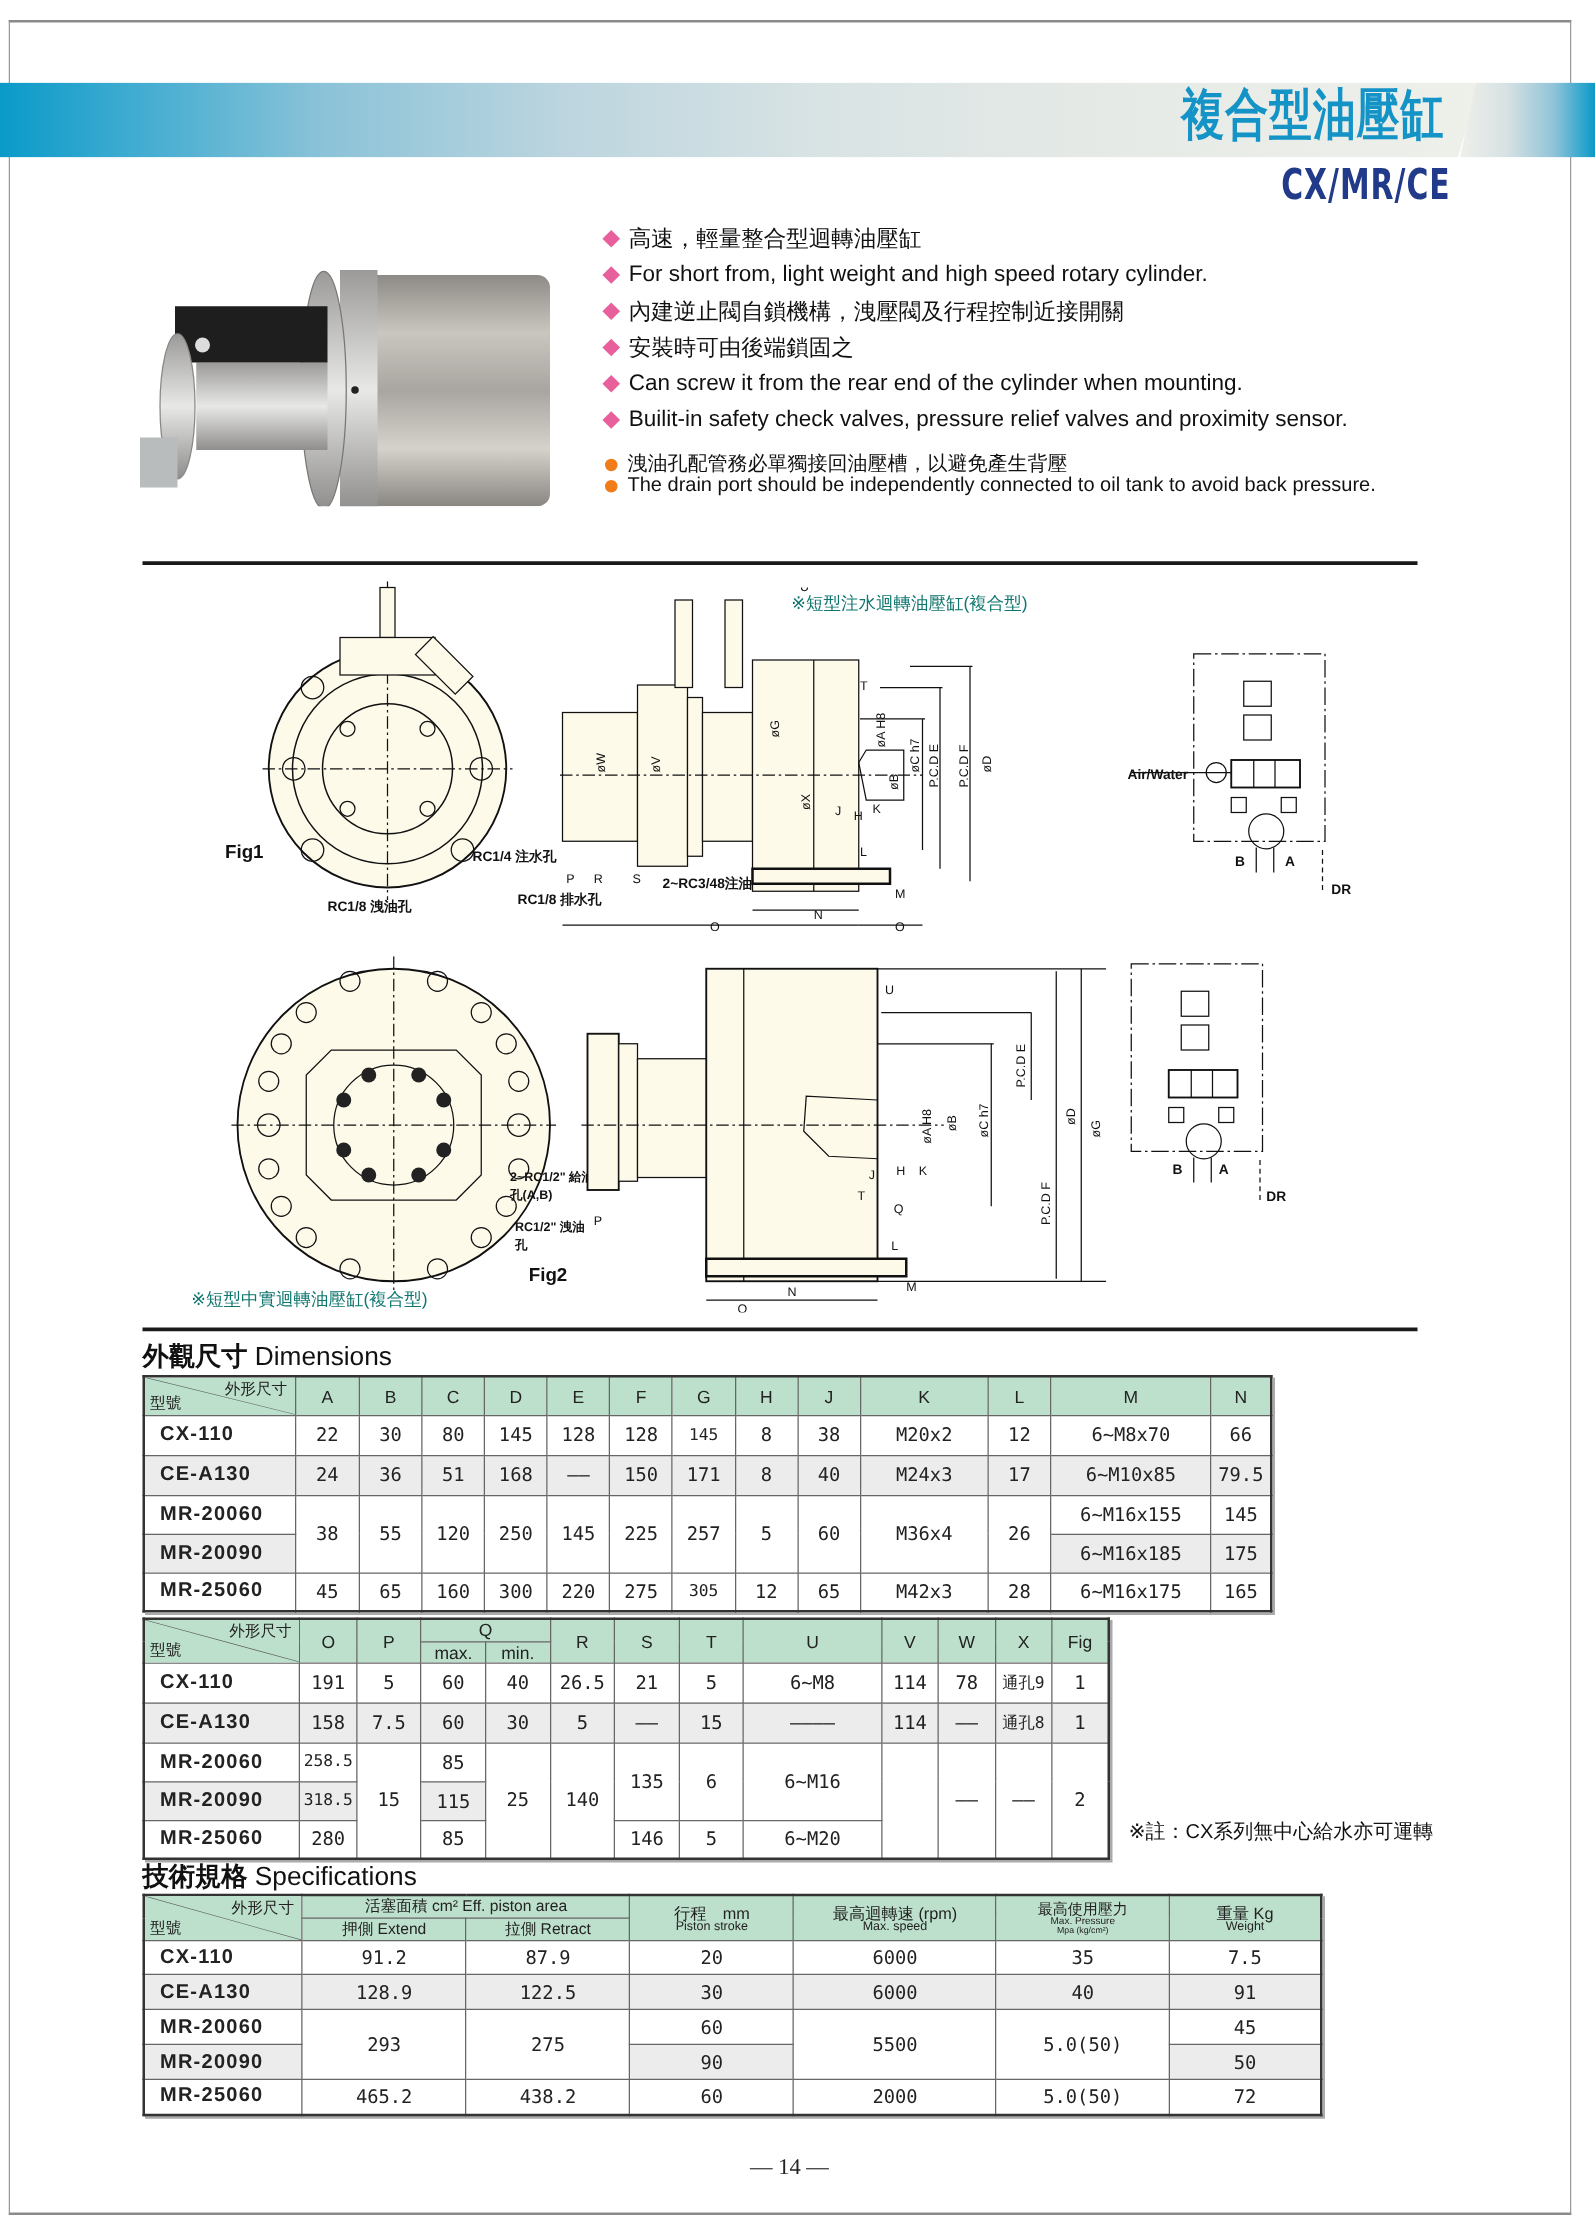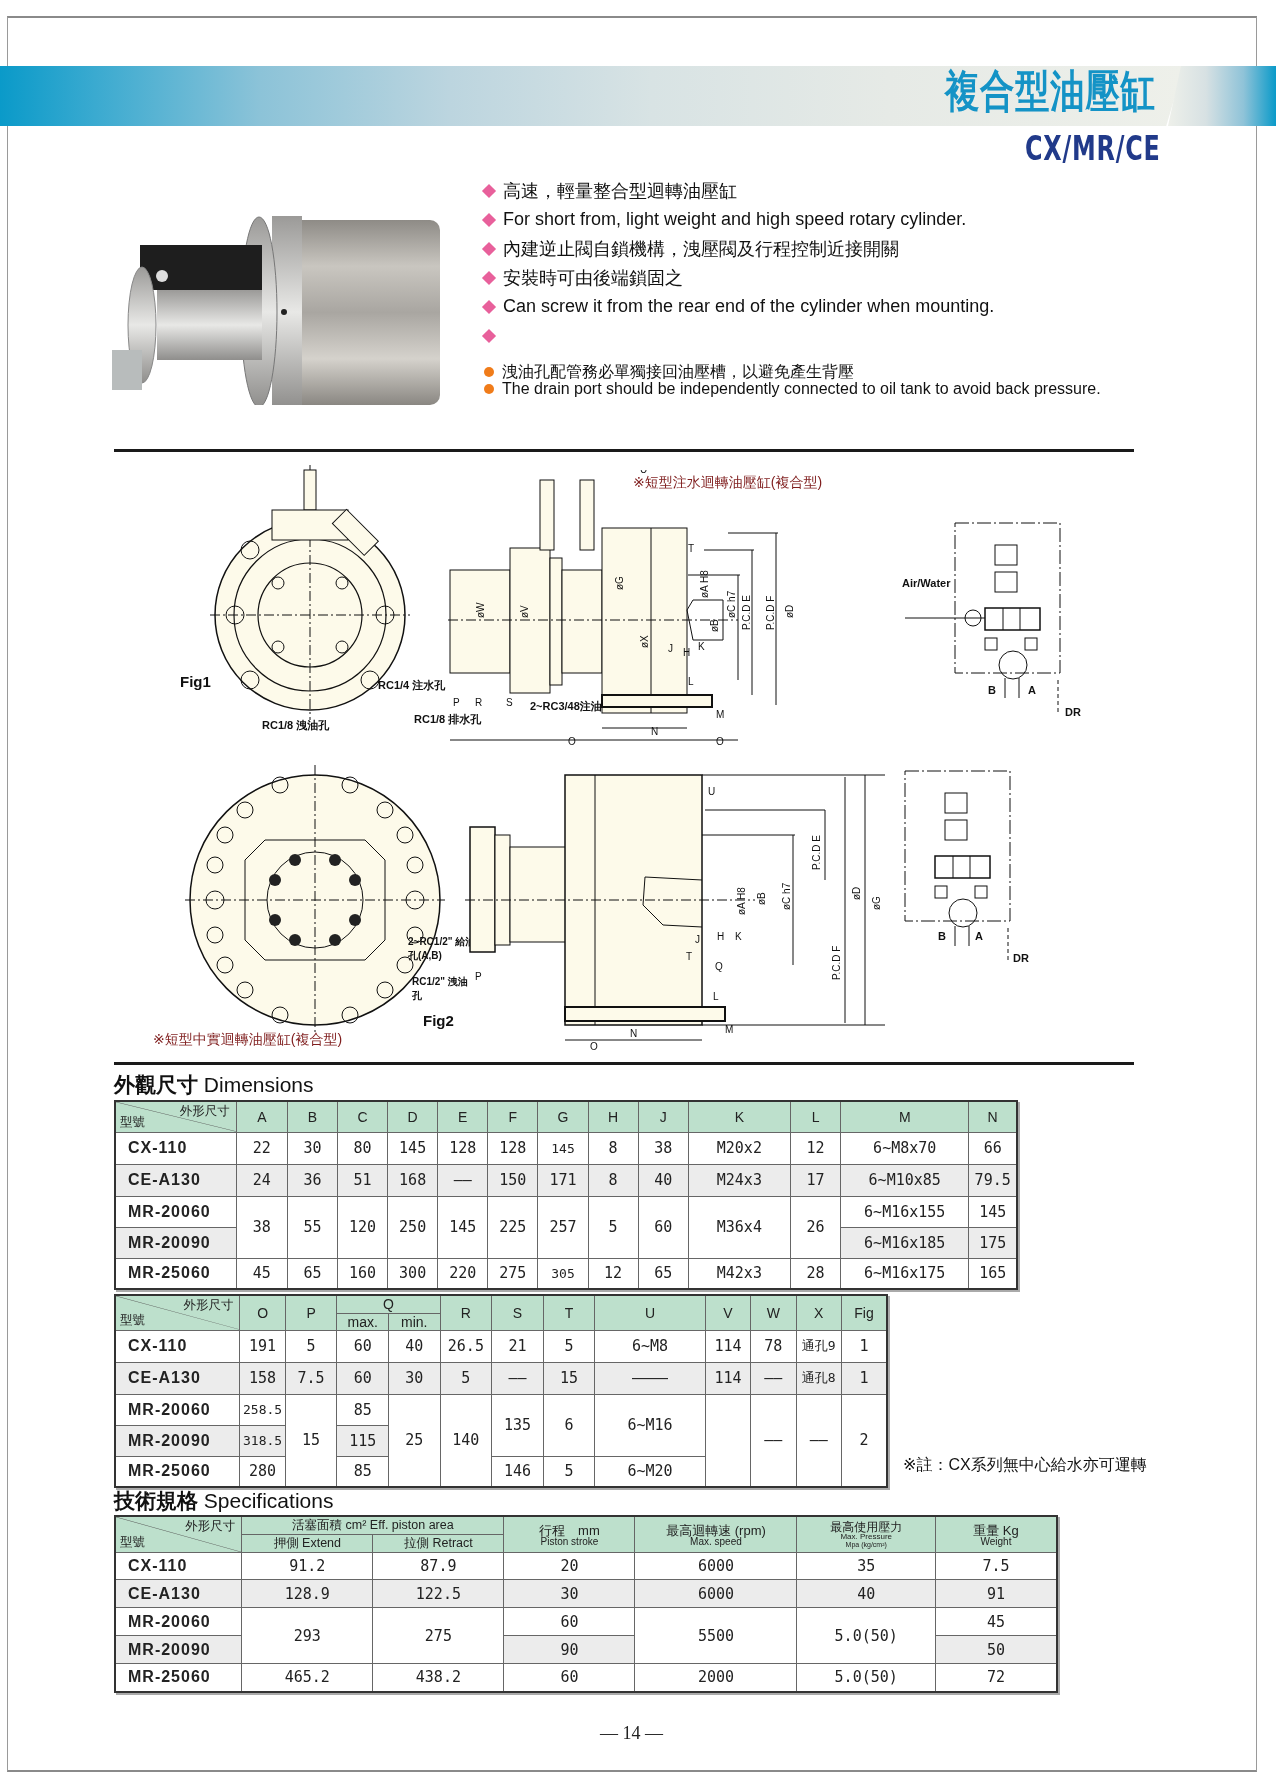--- a/index.html
+++ b/index.html
@@ -33,21 +33,21 @@
   .notes { position: absolute; left: 482px; top: 363px; width: 640px; font-size: 16px; line-height: 17px; }
   .note { display: flex; align-items: flex-start; }
   .dot { width: 10px; height: 10px; border-radius: 50%; background: #f07c1a; margin: 4px 8px 0 2px; flex: none; }
 
   .rule { position: absolute; left: 114px; width: 1020px; height: 3px; background: #1a1a1a; }
 
   
   .drawing { position: absolute; }
   .drawing svg { display: block; }
   .dlabel { position: absolute; font-size: 13px; font-weight: bold; font-family: "Liberation Sans", sans-serif; color: #111; }
-  .dnote { position: absolute; font-size: 14px; color: #7f1d1d; }
+  .dnote { position: absolute; font-size: 14px; color: #0f766e; }
 
   
   .section-title { position: absolute; left: 114px; font-size: 21px; color: #111; }
   .section-title .cn { font-weight: bold; }
 
   
   table.spec { position: absolute; border-collapse: collapse; font-size: 15.5px; border: 2px solid #333; box-shadow: 2px 2px 0 #aaa; }
   table.spec th { background: #bde0cc; font-weight: normal; font-size: 14px; color: #222; border: 1px solid #666; text-align: center; }
   table.spec td { border: 1px solid #666; text-align: center; font-family: "DejaVu Sans Mono", "Liberation Mono", monospace; font-size: 15px; color: #222; background: #fff; }
   table.spec td.model { text-align: left; padding-left: 12px; font-family: "Liberation Sans", sans-serif; font-weight: bold; font-size: 16px; letter-spacing: 1px; }
@@ -120,20 +120,21 @@
   <div class="feature">
       <span class="diamond"></span>
       <span>安裝時可由後端鎖固之</span>
     </div>
   <div class="feature">
       <span class="diamond"></span>
       <span>Can screw it from the rear end of the cylinder when mounting.</span>
     </div>
   <div class="feature">
       <span class="diamond"></span>
+      <span>Builit-in safety check valves, pressure relief valves and proximity sensor.</span>
     </div>
 </div>
 
 <div class="notes">
   <div class="note">
       <span class="dot"></span>
       <span>洩油孔配管務必單獨接回油壓槽，以避免產生背壓</span>
     </div>
   <div class="note">
       <span class="dot"></span>
@@ -236,21 +237,21 @@
     <circle cx="68" cy="98" r="8" fill="none" stroke="#111"></circle>
     <line x1="0" y1="98" x2="80" y2="98" stroke="#111"></line>
     <rect x="80" y="118" width="12" height="12" fill="none" stroke="#111"></rect>
       <rect x="120" y="118" width="12" height="12" fill="none" stroke="#111"></rect>
     <circle cx="108" cy="145" r="14" fill="none" stroke="#111"></circle>
     <line x1="100" y1="158" x2="100" y2="178" stroke="#111"></line>
       <line x1="114" y1="158" x2="114" y2="178" stroke="#111"></line>
     <line x1="153" y1="160" x2="153" y2="195" stroke="#111" stroke-dasharray="4,3"></line>
   </svg>
 </div>
-<div class="dlabel" style="left:902px; top:577px; font-size:11px;">Air/Water</div>
+<div class="dlabel" style="left:902px; top:614px; font-size:11px;">Air/Water</div>
 <div class="dlabel" style="left:988px; top:684px; font-size:11px;">B</div>
 <div class="dlabel" style="left:1028px; top:684px; font-size:11px;">A</div>
 <div class="dlabel" style="left:1065px; top:706px; font-size:11px;">DR</div>
 
 <div class="drawing" style="left:185px; top:765px;">
   <svg width="260" height="270" viewBox="0 0 260 270">
     <circle cx="130" cy="135" r="125" fill="#fdfaea" stroke="#111" stroke-width="1.5"></circle>
     <line x1="0" y1="135" x2="260" y2="135" stroke="#111" stroke-dasharray="10,3,2,3"></line>
     <line x1="130" y1="0" x2="130" y2="270" stroke="#111" stroke-dasharray="10,3,2,3"></line>
     <path d="M80 75 L180 75 L200 95 L200 175 L180 195 L80 195 L60 175 L60 95 Z" fill="none" stroke="#111"></path>

